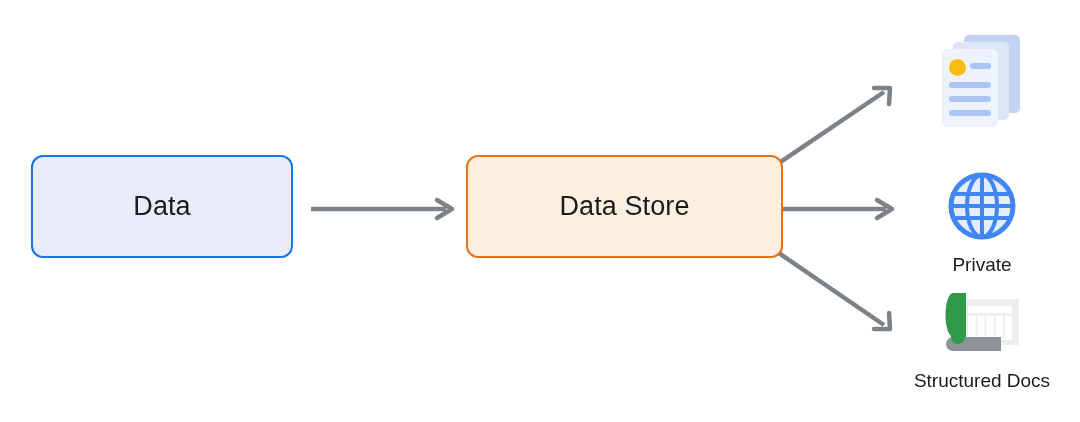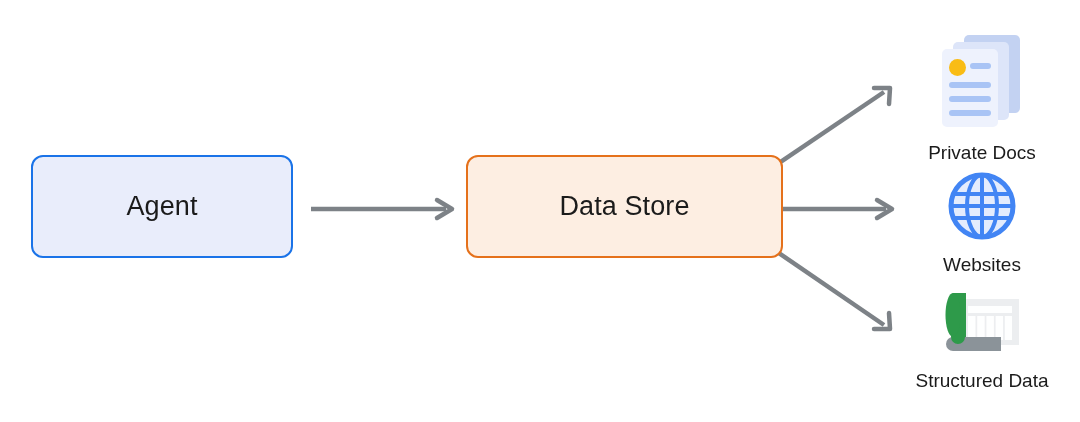--- a/index.html
+++ b/index.html
@@ -121,21 +121,21 @@
       <polyline points="877,200 892,209 877,218" fill="none" stroke="#7d8287" stroke-width="4.5" stroke-linecap="round" stroke-linejoin="round"></polyline>
     </g>
 
     <g>
       <line x1="751" y1="234" x2="884" y2="325" stroke="#7d8287" stroke-width="4.5" stroke-linecap="butt"></line>
       <polyline points="874,329 890,329 889,313" fill="none" stroke="#7d8287" stroke-width="4.5" stroke-linecap="round" stroke-linejoin="round"></polyline>
     </g>
   </svg>
 
   <div id="agent-box" class="node-box">
-    <span class="node-label">Agent</span>
+    <span class="node-label">Data</span>
   </div>
 
   <div id="datastore-box" class="node-box">
     <span class="node-label">Data Store</span>
   </div>
 
   <div id="endpoint-private-docs" class="endpoint">
     <div class="icon-slot">
       <svg width="96" height="100" viewBox="0 0 96 100" xmlns="http://www.w3.org/2000/svg">
 
@@ -147,38 +147,37 @@
 
         <circle cx="23.5" cy="36.5" r="8.5" fill="#f9bc15"></circle>
 
         <rect x="36" y="32" width="21" height="6" rx="3" fill="#a9c4f5"></rect>
 
         <rect x="15" y="51" width="42" height="6" rx="3" fill="#a9c4f5"></rect>
         <rect x="15" y="65" width="42" height="6" rx="3" fill="#a9c4f5"></rect>
         <rect x="15" y="79" width="42" height="6" rx="3" fill="#a9c4f5"></rect>
       </svg>
     </div>
-    <span class="endpoint-label">Private Docs</span>
   </div>
 
   <div id="endpoint-websites" class="endpoint">
     <div class="icon-slot">
       <svg width="72" height="72" viewBox="0 0 72 72" xmlns="http://www.w3.org/2000/svg">
         <circle cx="36" cy="36" r="31" fill="#e4ecfd" stroke="#4285f4" stroke-width="5"></circle>
 
         <line x1="7.5" y1="24" x2="64.5" y2="24" stroke="#4285f4" stroke-width="4"></line>
         <line x1="5" y1="36" x2="67" y2="36" stroke="#4285f4" stroke-width="4"></line>
         <line x1="7.5" y1="48" x2="64.5" y2="48" stroke="#4285f4" stroke-width="4"></line>
 
         <line x1="36" y1="5" x2="36" y2="67" stroke="#4285f4" stroke-width="4"></line>
 
         <ellipse cx="36" cy="36" rx="15" ry="31" fill="none" stroke="#4285f4" stroke-width="4"></ellipse>
       </svg>
     </div>
-    <span class="endpoint-label">Websites</span>
+    <span class="endpoint-label">Private</span>
   </div>
 
   <div id="endpoint-structured-data" class="endpoint">
     <div class="icon-slot">
       <svg width="86" height="70" viewBox="0 0 86 70" xmlns="http://www.w3.org/2000/svg">
 
         <rect x="22" y="10" width="58" height="46" fill="#eceef0"></rect>
 
         <rect x="29" y="17" width="44" height="7" fill="#ffffff" opacity="0.95"></rect>
 
@@ -188,16 +187,16 @@
         <rect x="56.6" y="27" width="7.5" height="24" fill="#ffffff" opacity="0.95"></rect>
         <rect x="65.8" y="27" width="7.2" height="24" fill="#ffffff" opacity="0.95"></rect>
 
         <path d="M14 48 h48 v14 H14 a7 7 0 0 1 0 -14 z" fill="#8b9399"></path>
 
         <path d="M14 4 h12 v44 a7 7 0 0 1 -14 0 V11 a7 7 0 0 1 2 -7 z" fill="#2e9a4a"></path>
         <rect x="14" y="4" width="13" height="44" fill="#2e9a4a"></rect>
         <ellipse cx="14" cy="26" rx="7.5" ry="22" fill="#2e9a4a"></ellipse>
       </svg>
     </div>
-    <span class="endpoint-label">Structured Data</span>
+    <span class="endpoint-label">Structured Docs</span>
   </div>
 
 </div>
 
 </body></html>

